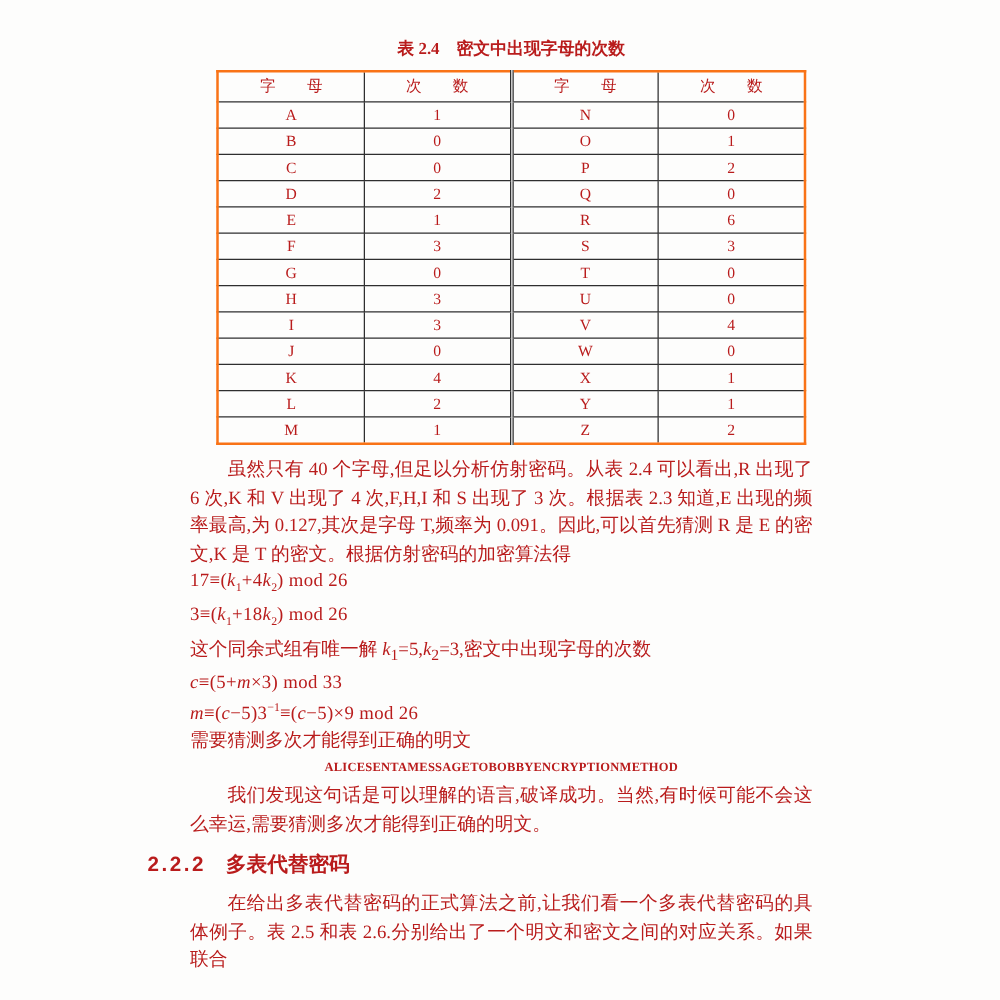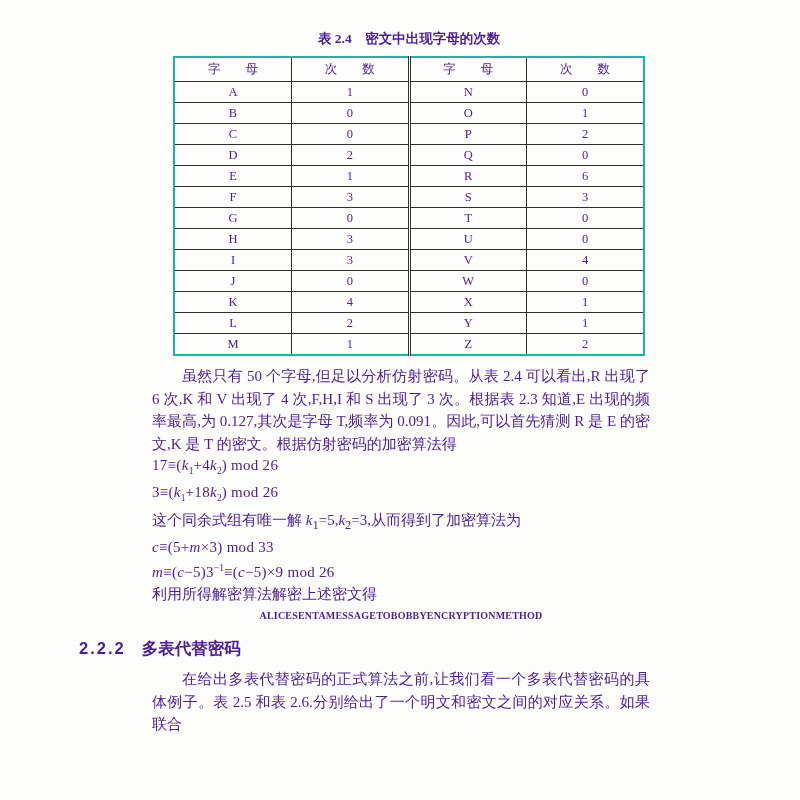--- a/index.html
+++ b/index.html
@@ -2,30 +2,30 @@
 <html><head>
 <meta charset="utf-8">
 <style>
   html,body{margin:0;padding:0;}
   body{
     width:800px;height:800px;background:#ffffff;
     font-family:"Liberation Serif","DejaVu Serif",serif;
   }
   .page{
     position:relative;width:800px;height:800px;box-sizing:border-box;
-    background:#fdfdfc;color:#4c1d95;padding-top:30px;overflow:hidden;
+    background:#fdfdfc;color:#b91c1c;padding-top:30px;overflow:hidden;
   }
   .table-caption{
     width:472px;margin:0 0 0 173px;text-align:center;
     font-weight:bold;font-size:13.5px;line-height:18px;
   }
   table.freq{
     border-collapse:collapse;table-layout:fixed;
     width:472px;margin:8px 0 0 173px;
-    border:2px solid #14b8a6;
+    border:2px solid #f97316;
   }
   .freq th,.freq td{
     border:1px solid #2f2f2f;text-align:center;vertical-align:middle;
     padding:0;font-size:12.5px;font-weight:normal;
     height:20px;line-height:20px;
   }
   .freq thead th{height:23px;line-height:23px;}
   .freq th:nth-child(3),.freq td:nth-child(3){border-left:3px double #2f2f2f;}
   .body{
     width:498px;margin:0 0 0 152px;
@@ -39,21 +39,21 @@
   }
   .eq sub,.eq sup{font-size:9.5px;letter-spacing:0;}
   .eq i{font-style:italic;}
   .plaintext{
     width:498px;margin:0 0 0 152px;text-align:center;
     font-weight:bold;font-size:10px;line-height:22px;letter-spacing:0.2px;
   }
   .heading{
     font-family:"Liberation Sans","DejaVu Sans",sans-serif;
     font-weight:bold;font-size:16.5px;line-height:22px;
-    margin:10px 0 9px 79px;
+    margin:10px 0 9px 118px;
   }
   .heading .num{letter-spacing:2px;margin-right:16px;}
 </style>
 </head>
 <body>
 
 <div class="page">
 
   <div class="table-caption">表 2.4　密文中出现字母的次数</div>
 
@@ -141,36 +141,37 @@
         </tr>
         <tr>
           <td>M</td>
           <td>1</td>
           <td>Z</td>
           <td>2</td>
         </tr>
       </tbody>
   </table>
 
-  <p class="body p1">虽然只有 50 个字母,但足以分析仿射密码。从表 2.4 可以看出,R 出现了 6 次,K 和 V 出现了 4 次,F,H,I 和 S 出现了 3 次。根据表 2.3 知道,E 出现的频率最高,为 0.127,其次是字母 T,频率为 0.091。因此,可以首先猜测 R 是 E 的密文,K 是 T 的密文。根据仿射密码的加密算法得</p>
+  <p class="body p1">虽然只有 40 个字母,但足以分析仿射密码。从表 2.4 可以看出,R 出现了 6 次,K 和 V 出现了 4 次,F,H,I 和 S 出现了 3 次。根据表 2.3 知道,E 出现的频率最高,为 0.127,其次是字母 T,频率为 0.091。因此,可以首先猜测 R 是 E 的密文,K 是 T 的密文。根据仿射密码的加密算法得</p>
 
   <div class="eq"><span>17≡(</span><i>k</i><sub>1</sub><span>+4</span><i>k</i><sub>2</sub><span>)  mod 26</span></div>
   <div class="eq"><span>3≡(</span><i>k</i><sub>1</sub><span>+18</span><i>k</i><sub>2</sub><span>)  mod 26</span></div>
 
-  <p class="body noindent"><span>这个同余式组有唯一解 </span><i>k</i><sub>1</sub><span>=5,</span><i>k</i><sub>2</sub><span>=3,从而得到了加密算法为</span></p>
+  <p class="body noindent"><span>这个同余式组有唯一解 </span><i>k</i><sub>1</sub><span>=5,</span><i>k</i><sub>2</sub><span>=3,密文中出现字母的次数</span></p>
 
   <div class="eq"><i>c</i><span>≡(5+</span><i>m</i><span>×3)  mod 33</span></div>
 
 
   <div class="eq"><i>m</i><span>≡(</span><i>c</i><span>−5)3</span><sup>−1</sup><span>≡(</span><i>c</i><span>−5)×9  mod 26</span></div>
 
-  <p class="body noindent">利用所得解密算法解密上述密文得</p>
+  <p class="body noindent">需要猜测多次才能得到正确的明文</p>
 
   <div class="plaintext">ALICESENTAMESSAGETOBOBBYENCRYPTIONMETHOD</div>
 
+  <p class="body">我们发现这句话是可以理解的语言,破译成功。当然,有时候可能不会这么幸运,需要猜测多次才能得到正确的明文。</p>
 
   <h2 class="heading">
     <span class="num">2.2.2</span><span>多表代替密码</span>
   </h2>
 
   <p class="body">在给出多表代替密码的正式算法之前,让我们看一个多表代替密码的具体例子。表 2.5 和表 2.6.分别给出了一个明文和密文之间的对应关系。如果联合</p>
 
 </div>
 
 </body></html>

